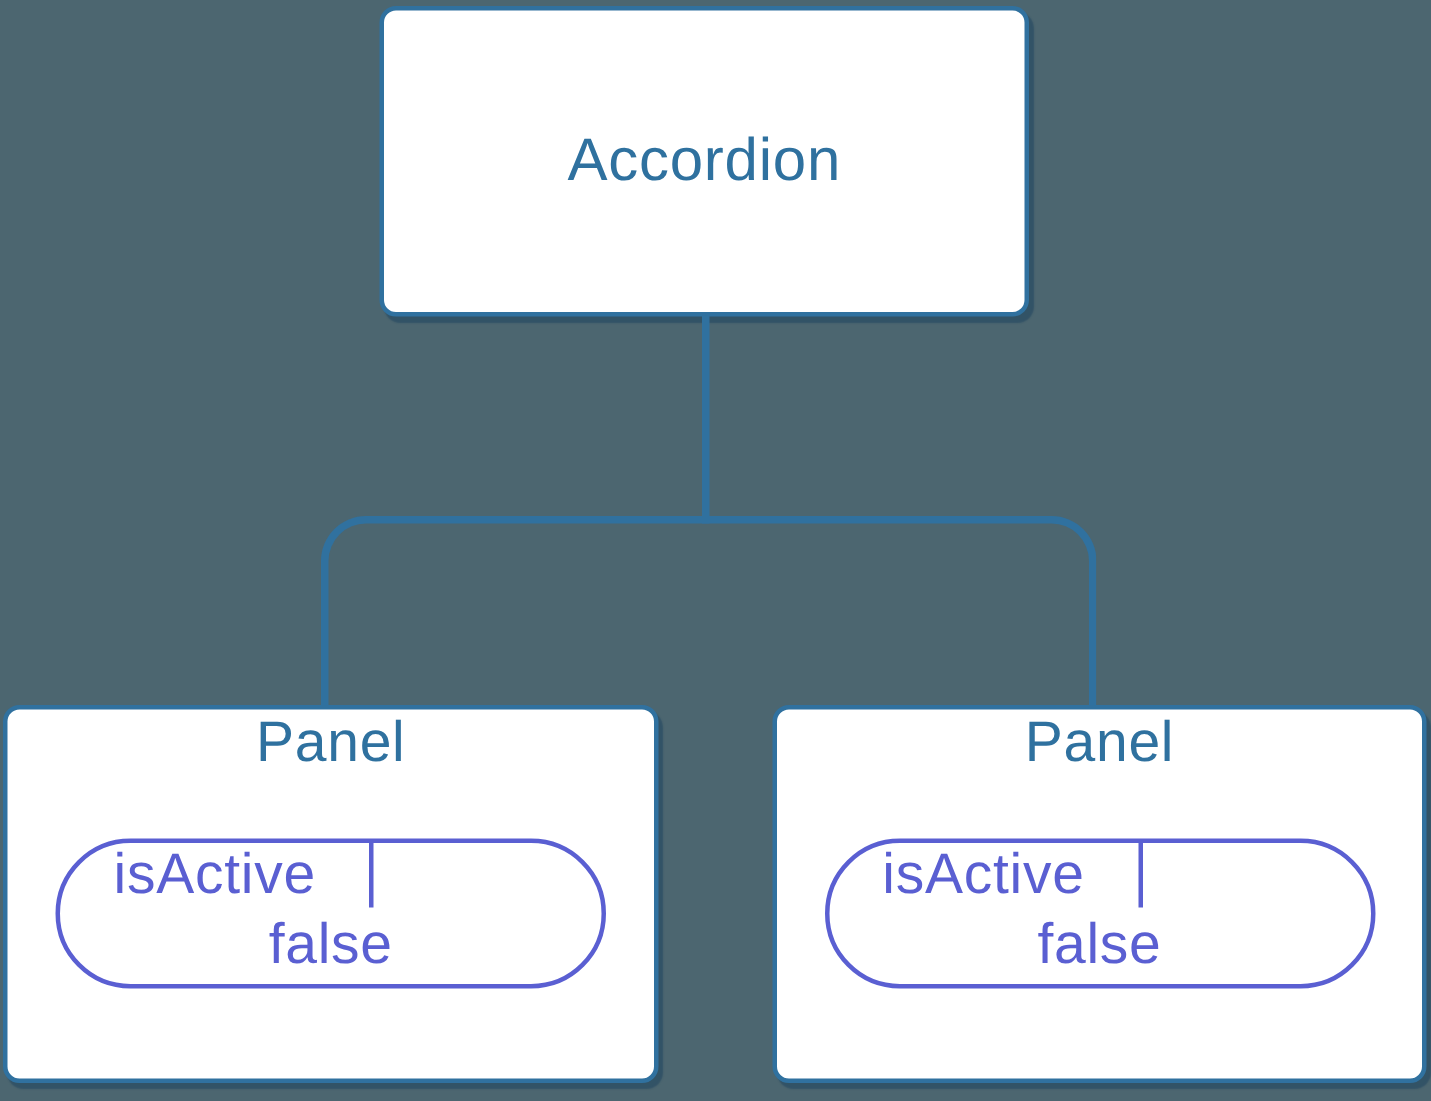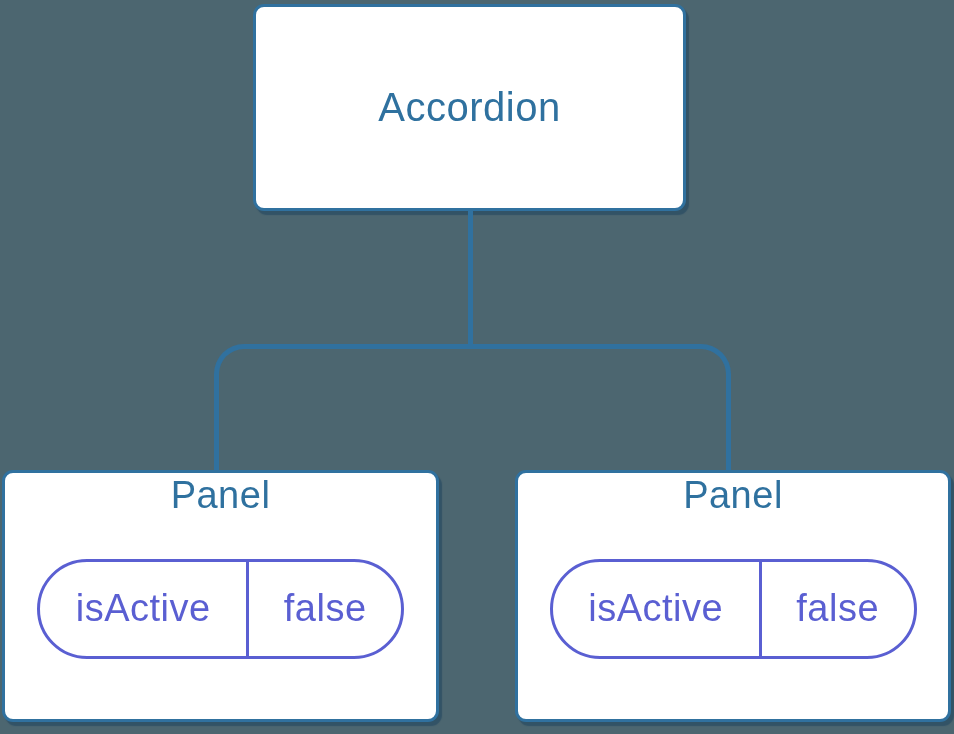--- a/index.html
+++ b/index.html
@@ -60,20 +60,21 @@
     font-size:38px;font-weight:500;letter-spacing:0.5px;
     line-height:1.2;
   }
   .state-pill{
     margin-top:40px;
     width:367px;height:100px;
     border:3px solid var(--state-accent);
     border-radius:60px;
     display:flex;align-items:stretch;
     background:var(--node-fill);
+    flex-direction:column;
   }
   .state-cell{
     display:flex;align-items:center;justify-content:center;
     color:var(--state-accent);
     font-size:38px;letter-spacing:0.5px;
   }
   .state-name{width:58%;border-right:3px solid var(--state-accent);}
   .state-value{flex:1;}
 </style>
 </head>

